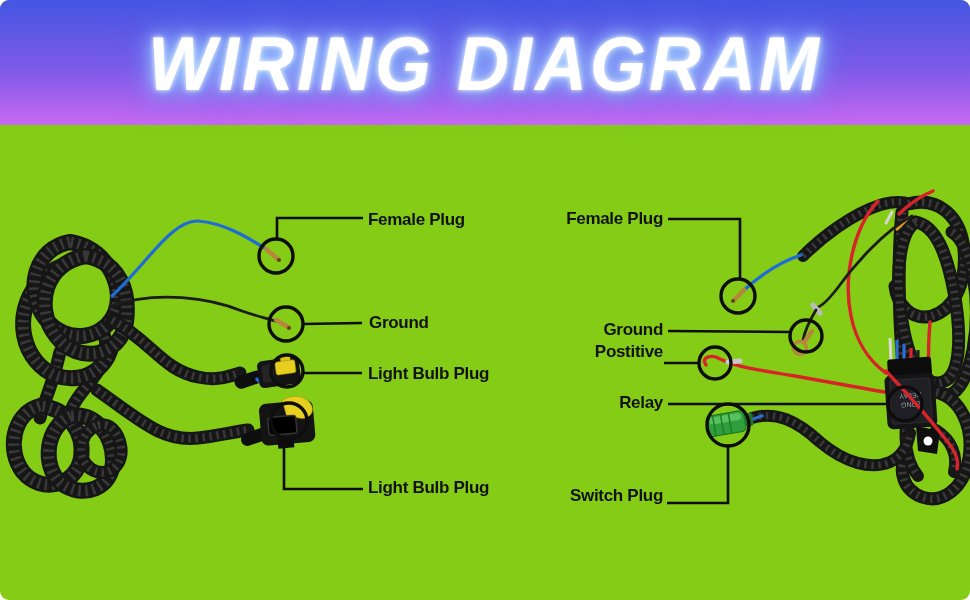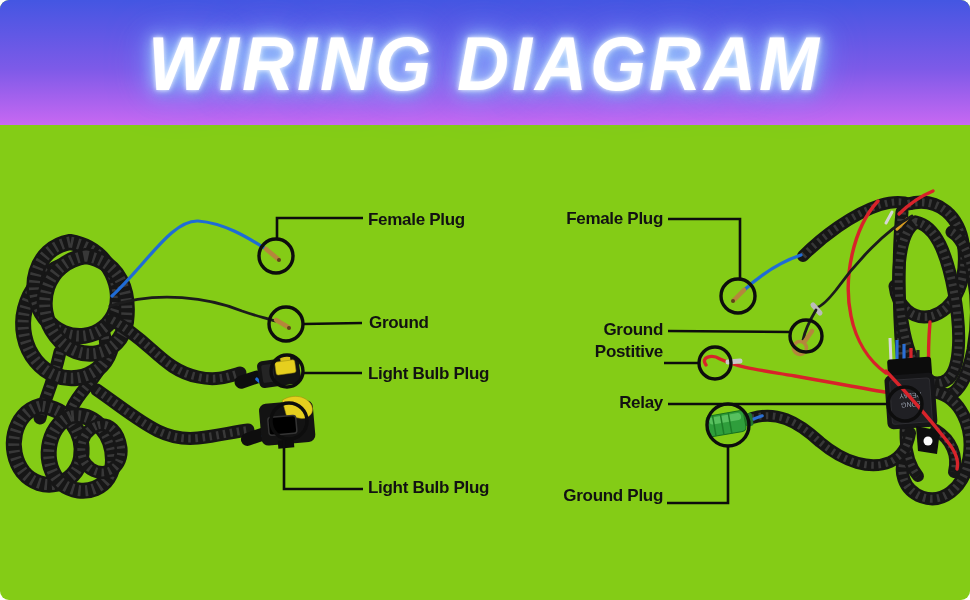--- a/index.html
+++ b/index.html
@@ -240,15 +240,15 @@
 
   <div class="lbl" style="left:368px;top:209px">Female Plug</div>
   <div class="lbl" style="left:369px;top:312px">Ground</div>
   <div class="lbl" style="left:368px;top:363px">Light Bulb Plug</div>
   <div class="lbl" style="left:368px;top:477px">Light Bulb Plug</div>
 
   <div class="lbl lbl-r" style="top:208px">Female Plug</div>
   <div class="lbl lbl-r" style="top:319px">Ground</div>
   <div class="lbl lbl-r" style="top:341px">Postitive</div>
   <div class="lbl lbl-r" style="top:392px">Relay</div>
-  <div class="lbl lbl-r" style="top:485px">Ground Plug</div>
+  <div class="lbl lbl-r" style="top:485px">Switch Plug</div>
 
 </div>
 
 </body></html>

